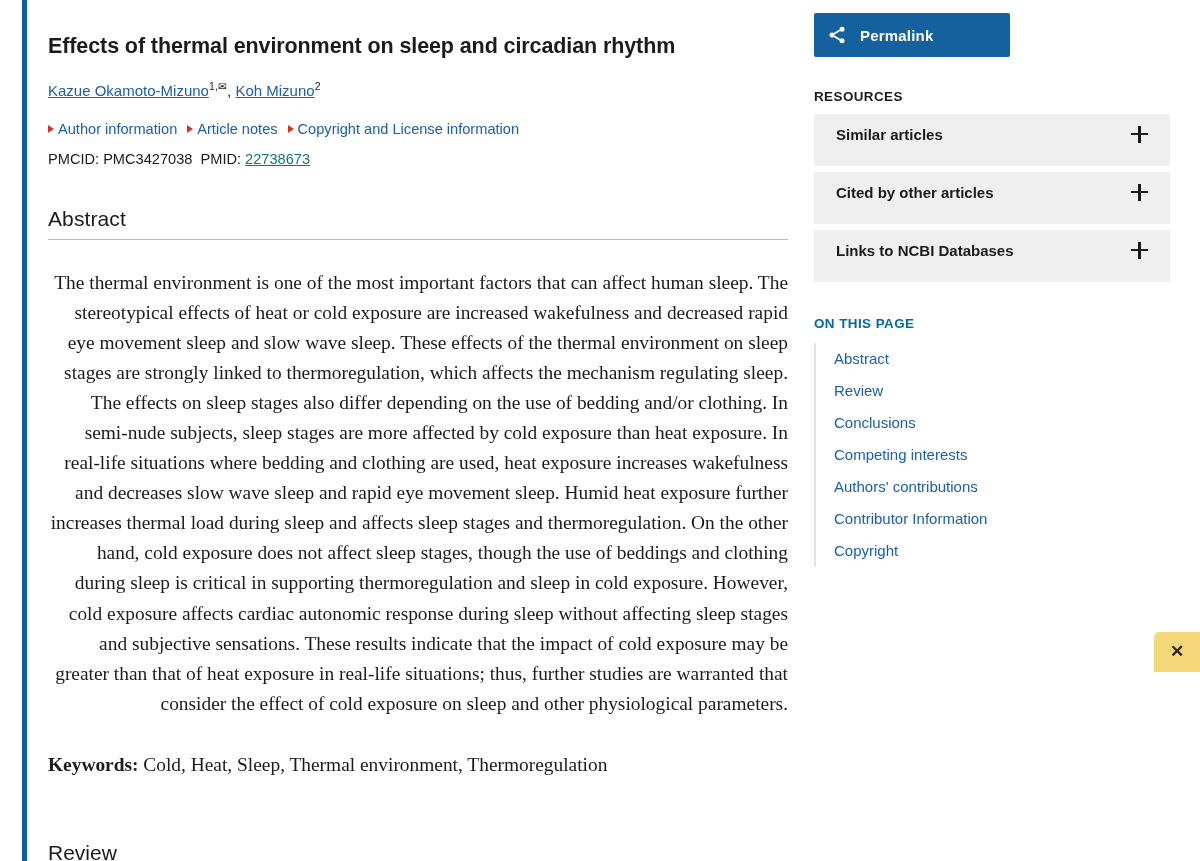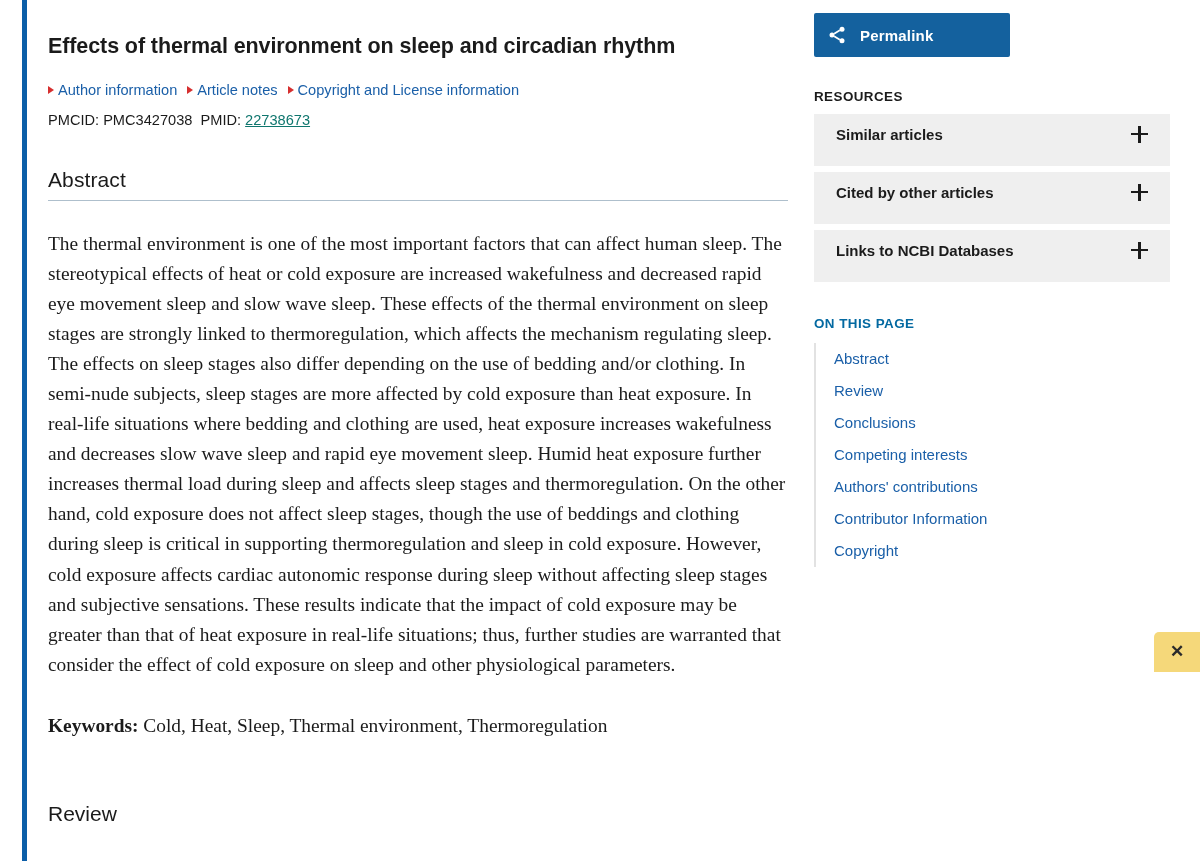--- a/index.html
+++ b/index.html
@@ -111,21 +111,21 @@
     border-bottom: 1px solid #aebfcc;
     letter-spacing: 0.1px;
   }
 
   .abstract-body {
     font-family: "Liberation Serif", serif;
     font-size: 19.4px;
     line-height: 30.1px;
     color: #1b1b1b;
     margin-top: 28px;
-    text-align: left;
+    text-align: right;
   }
 
   .keywords {
     font-family: "Liberation Serif", serif;
     font-size: 19.4px;
     line-height: 30px;
     color: #1b1b1b;
     margin-top: 31px;
   }
   .keywords b { font-weight: bold; }
@@ -262,20 +262,23 @@
 <body>
 
 <div id="page">
 
   <div class="left-rail"></div>
 
   <div class="article-col">
 
     <h1 class="article-title">Effects of thermal environment on sleep and circadian rhythm</h1>
 
+    <div class="authors">
+      <span class="author-link">Kazue Okamoto-Mizuno</span><span class="sup">1,✉</span><span>, </span><span class="author-link">Koh Mizuno</span><span class="sup">2</span>
+    </div>
 
     <div class="meta-links">
       <span class="item"><span class="tri"></span><span>Author information</span></span><span class="item"><span class="tri"></span><span>Article notes</span></span><span class="item"><span class="tri"></span><span>Copyright and License information</span></span>
     </div>
 
     <div class="ids">
       <span>PMCID:</span>
       <span>PMC3427038</span>&nbsp;
       <span>PMID:</span>
       <span class="pmid-link">22738673</span>

